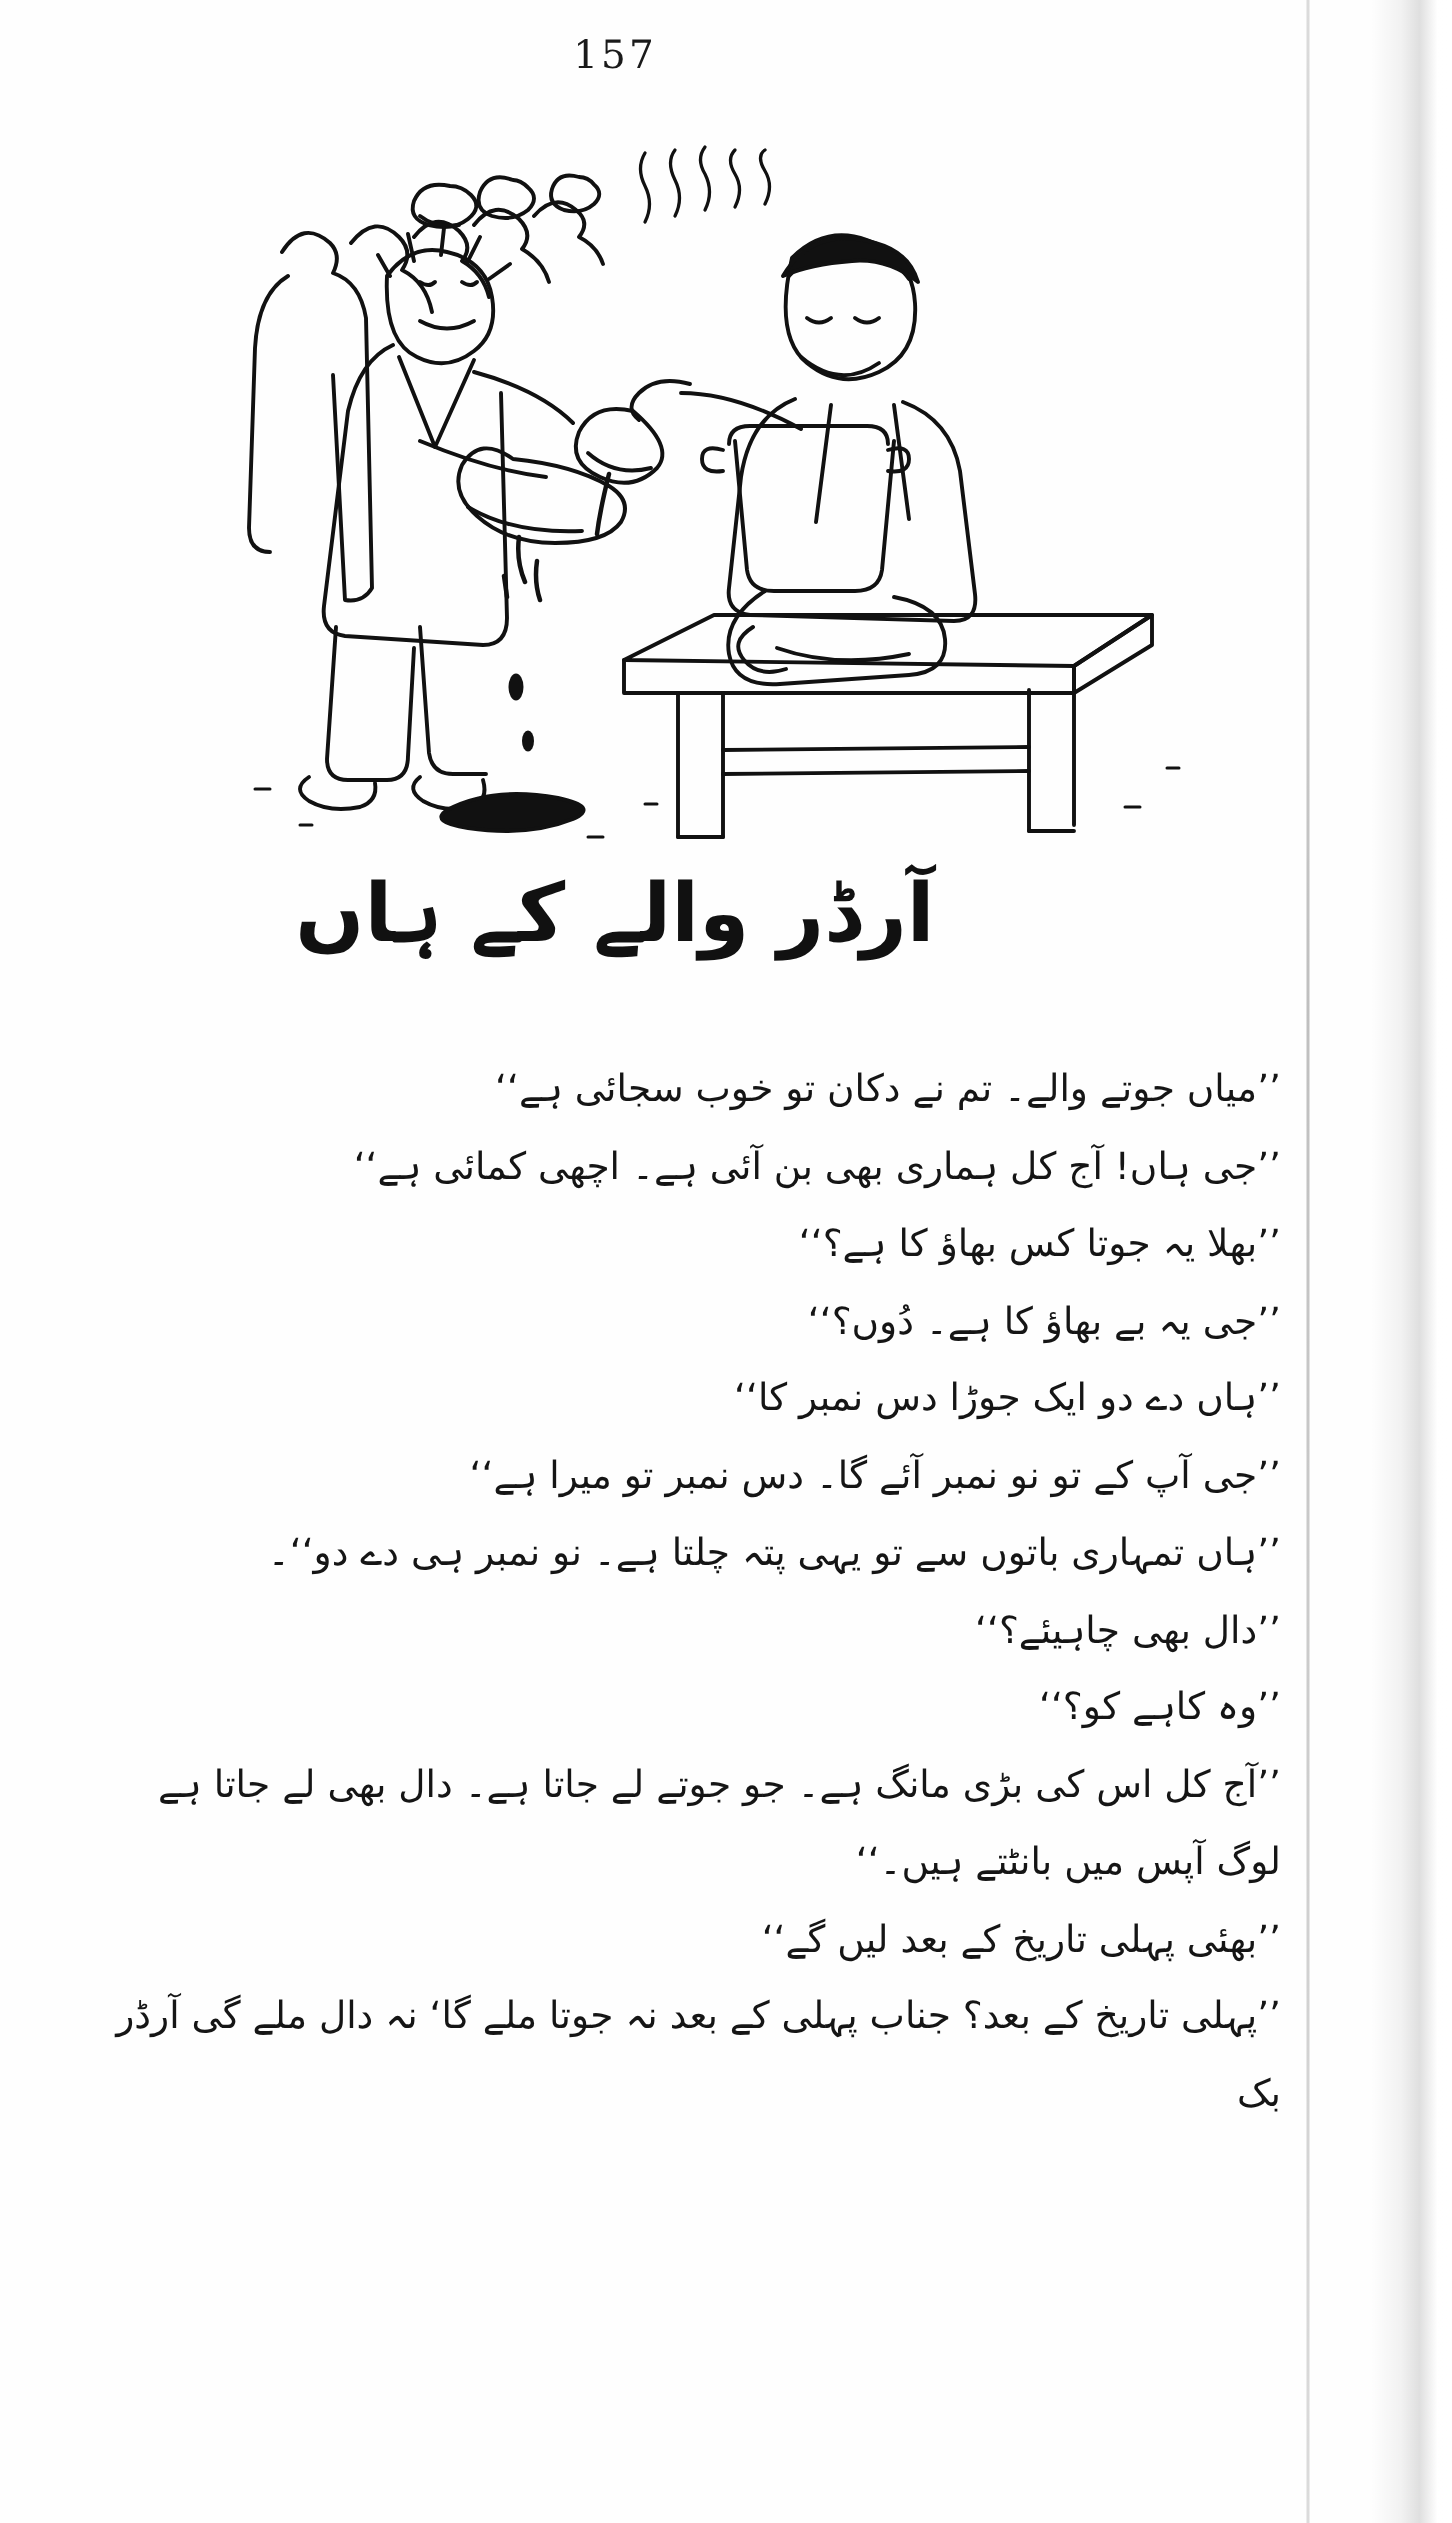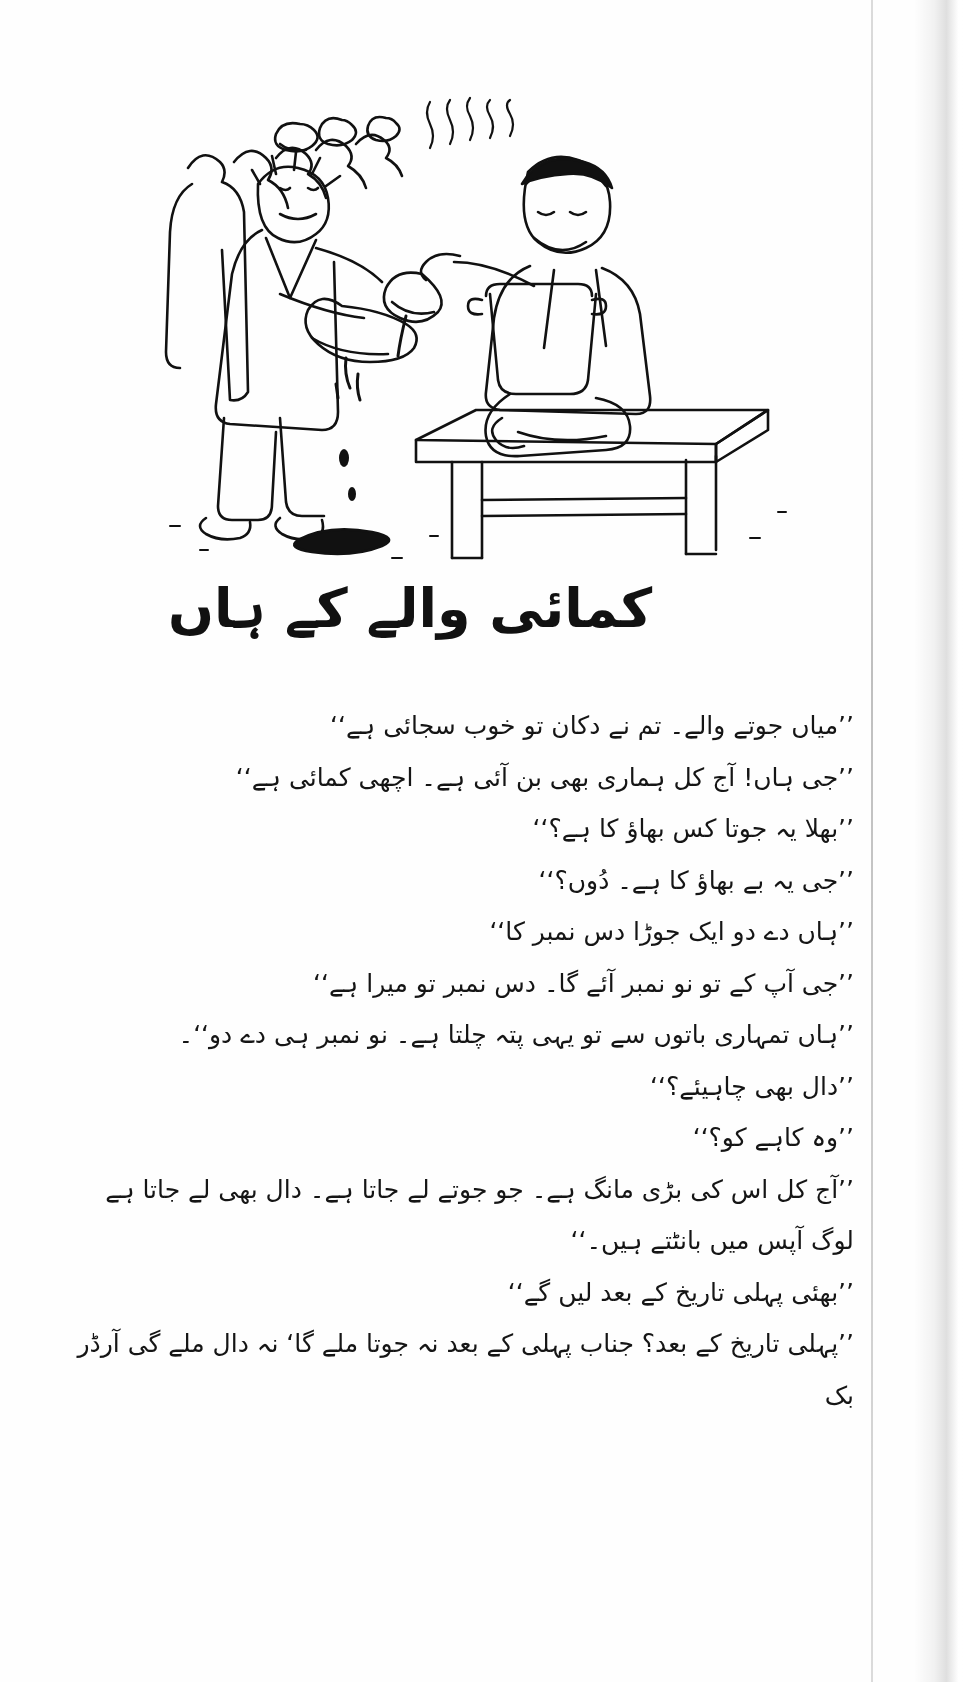--- a/index.html
+++ b/index.html
@@ -109,20 +109,21 @@
   }
   .story-body .line.wrap {
     white-space: normal;
   }
 </style>
 </head>
 <body>
 
 <div class="page">
 
+  <div class="page-number">157</div>
 
   <div class="illustration">
     <svg viewBox="0 0 660 480" xmlns="http://www.w3.org/2000/svg" fill="none" stroke="#111" stroke-width="2.6" stroke-linecap="round" stroke-linejoin="round">
 
       <g stroke-width="2.2">
         <path d="M300 60 q6 -12 0 -24 q-6 -12 0 -22"></path>
         <path d="M320 56 q6 -12 0 -24 q-6 -12 0 -20"></path>
         <path d="M340 52 q6 -12 0 -24 q-6 -10 0 -18"></path>
         <path d="M360 50 q6 -12 0 -22 q-6 -10 0 -16"></path>
         <path d="M380 48 q6 -12 0 -22 q-6 -10 0 -14"></path>
@@ -213,21 +214,21 @@
         <path d="M352 412 l204 -2"></path>
         <path d="M352 428 l204 -2"></path>
       </g>
 
       <g stroke-width="2">
         <path d="M40 438 l10 0 M70 462 l8 0 M262 470 l10 0 M300 448 l8 0 M620 450 l10 0 M648 424 l8 0"></path>
       </g>
     </svg>
   </div>
 
-  <div class="story-title">کمائی والے کے ہاں</div>
+  <div class="story-title">آرڈر والے کے ہاں</div>
 
   <div class="story-body">
     <span class="line">’’میاں جوتے والے۔ تم نے دکان تو خوب سجائی ہے‘‘</span>
     <span class="line">’’جی ہاں! آج کل ہماری بھی بن آئی ہے۔ اچھی کمائی ہے‘‘</span>
     <span class="line">’’بھلا یہ جوتا کس بھاؤ کا ہے؟‘‘</span>
     <span class="line">’’جی یہ بے بھاؤ کا ہے۔ دُوں؟‘‘</span>
     <span class="line">’’ہاں دے دو ایک جوڑا دس نمبر کا‘‘</span>
     <span class="line">’’جی آپ کے تو نو نمبر آئے گا۔ دس نمبر تو میرا ہے‘‘</span>
     <span class="line">’’ہاں تمہاری باتوں سے تو یہی پتہ چلتا ہے۔ نو نمبر ہی دے دو‘‘۔</span>
     <span class="line">’’دال بھی چاہیئے؟‘‘</span>

